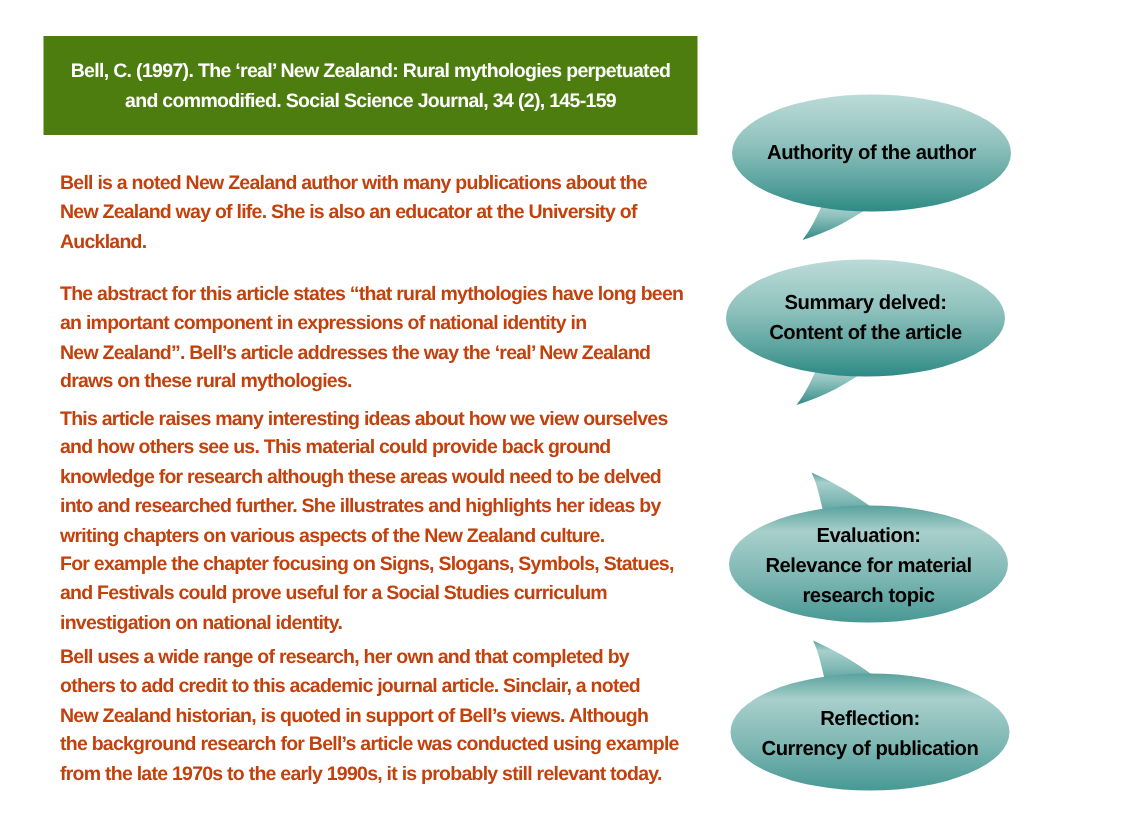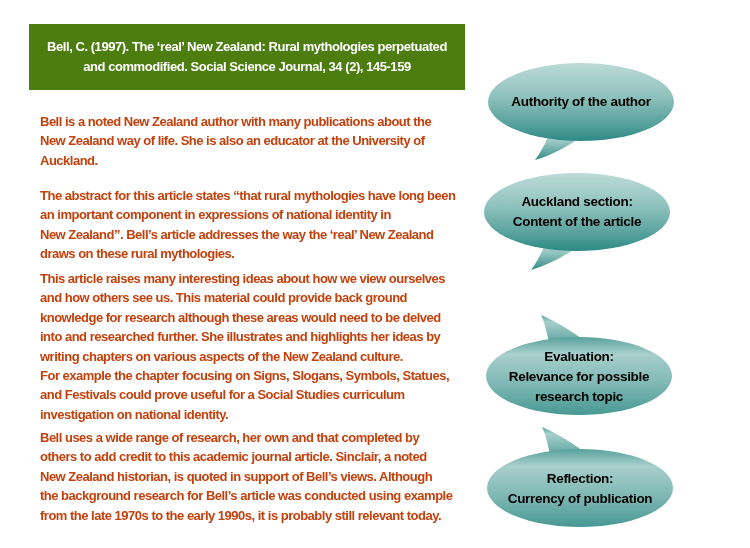--- a/index.html
+++ b/index.html
@@ -112,33 +112,33 @@
       <div>Authority of the author</div>
     </div>
   </div>
 
   <div class="callout c2 label-top">
     <svg viewBox="0 0 190 105">
       <path d="M64,70 C59,82 55,90 49,98 C66,93 85,83 99,72 Z" fill="url(#gBottom)"></path>
       <ellipse cx="95" cy="40" rx="93" ry="39" fill="url(#gBottom)"></ellipse>
     </svg>
     <div class="callout-label">
-      <div>Auckland section:</div>
+      <div>Summary delved:</div>
       <div>Content of the article</div>
     </div>
   </div>
 
   <div class="callout c3 label-bottom">
     <svg viewBox="0 0 190 105">
       <path d="M66,34 C63,22 61,11 57,3 C73,10 90,20 103,31 Z" fill="url(#gTop)"></path>
       <ellipse cx="95" cy="64" rx="93" ry="39" fill="url(#gTop)"></ellipse>
     </svg>
     <div class="callout-label">
       <div>Evaluation:</div>
-      <div>Relevance for possible</div>
+      <div>Relevance for material</div>
       <div>research topic</div>
     </div>
   </div>
 
   <div class="callout c4 label-bottom">
     <svg viewBox="0 0 190 105">
       <path d="M66,34 C63,22 61,11 57,3 C73,10 90,20 103,31 Z" fill="url(#gTop)"></path>
       <ellipse cx="95" cy="64" rx="93" ry="39" fill="url(#gTop)"></ellipse>
     </svg>
     <div class="callout-label">

